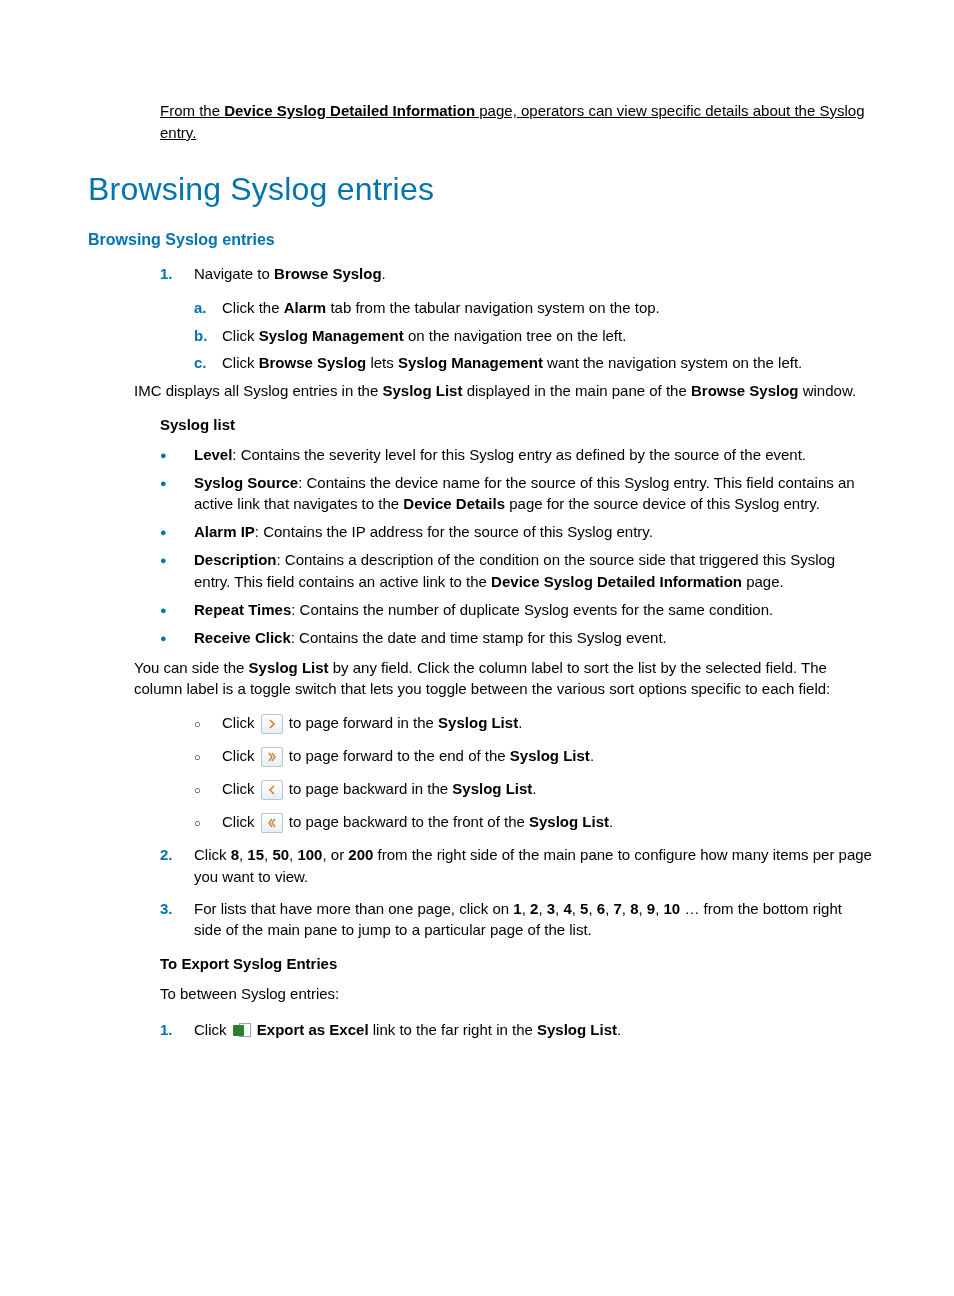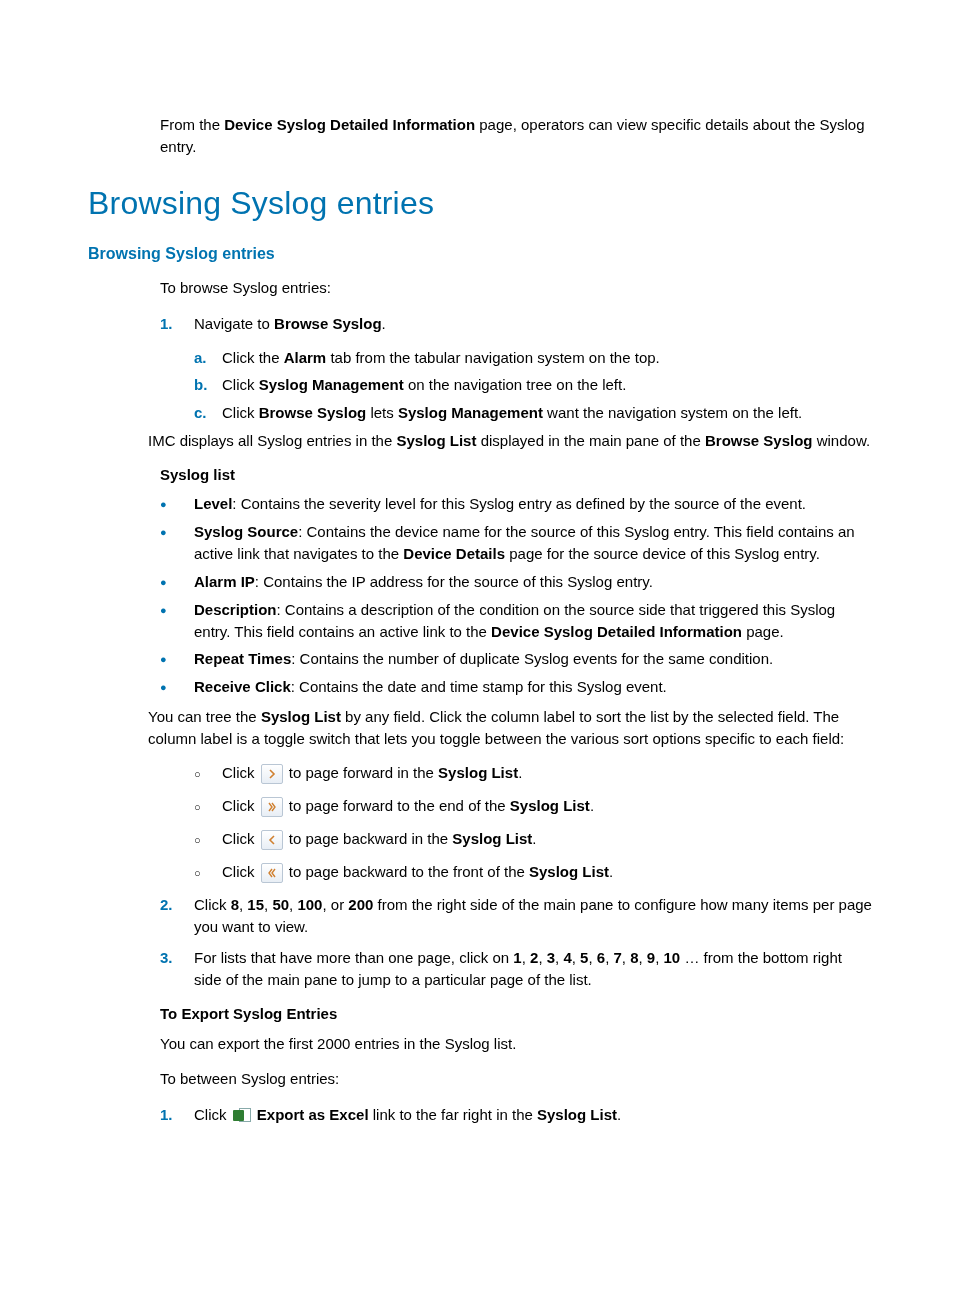--- a/index.html
+++ b/index.html
@@ -10,21 +10,22 @@
       color: #000;
       margin: 0;
       padding: 0;
       width: 954px;
       background: #fff;
     }
     .page {
       padding: 100px 82px 60px 88px;
     }
     .para {
-      margin: 14px 0 14px 72px;
+      margin: 0 0 14px 72px;
+      text-decoration: underline;
     }
     .para2 {
       margin: 0 0 14px 72px;
     }
     h1.sec-title {
       font-weight: 300;
       font-size: 32px;
       color: #0073b0;
       margin: 22px 0 14px 0;
       letter-spacing: 0.2px;
@@ -59,21 +60,21 @@
       display: flex;
       margin-bottom: 6px;
     }
     .ordered-sub .num {
       color: #0073b0;
       font-weight: bold;
       min-width: 28px;
     }
     .ordered-sub .txt { flex: 1; }
     .sub-para {
-      margin: 2px 0 12px 60px;
+      margin: 2px 0 12px 46px;
     }
     .bold-hdr {
       font-weight: bold;
       margin: 6px 0 8px 72px;
     }
     .bullets {
       margin: 0 0 8px 72px;
       padding: 0;
     }
     .bullets .li {
@@ -152,21 +153,20 @@
   <p class="para">
     <span>From the </span><b>Device Syslog Detailed Information</b><span> page, operators can view specific details about the Syslog entry.</span>
   </p>
 
 
   <h1 class="sec-title">Browsing Syslog entries</h1>
 
 
   <h2 class="sub-title">Browsing Syslog entries</h2>
 
-  <p class="para2">To browse Syslog entries:</p>
 
   <div class="ordered-main">
     <div class="li">
       <div class="num">1.</div>
       <div class="txt">
         <span>Navigate to </span><b>Browse Syslog</b><span>.</span>
       </div>
     </div>
   </div>
 
@@ -218,21 +218,21 @@
       <div class="dot">●</div>
       <div class="txt"><b>Repeat Times</b><span>: Contains the number of duplicate Syslog events for the same condition.</span></div>
     </div>
     <div class="li">
       <div class="dot">●</div>
       <div class="txt"><b>Receive Click</b><span>: Contains the date and time stamp for this Syslog event.</span></div>
     </div>
   </div>
 
   <p class="sub-para">
-    <span>You can tree the </span><b>Syslog List</b><span> by any field. Click the column label to sort the list by the selected field. The column label is a toggle switch that lets you toggle between the various sort options specific to each field:</span>
+    <span>You can side the </span><b>Syslog List</b><span> by any field. Click the column label to sort the list by the selected field. The column label is a toggle switch that lets you toggle between the various sort options specific to each field:</span>
   </p>
 
   <div class="bullets-sub">
     <div class="li">
       <div class="dot">○</div>
       <div class="txt">
         <span>Click </span>
         <span class="pager-btn"><svg viewBox="0 0 10 10">
               <path d="M3 1 L7 5 L3 9" stroke="#d08030" stroke-width="1.6" fill="none"></path>
             </svg></span>
@@ -281,21 +281,20 @@
     <div class="li" style="margin-top:10px">
       <div class="num">3.</div>
       <div class="txt">
         <span>For lists that have more than one page, click on </span><b>1</b><span>, </span><b>2</b><span>, </span><b>3</b><span>, </span><b>4</b><span>, </span><b>5</b><span>, </span><b>6</b><span>, </span><b>7</b><span>, </span><b>8</b><span>, </span><b>9</b><span>, </span><b>10</b><span> … from the bottom right side of the main pane to jump to a particular page of the list.</span>
       </div>
     </div>
   </div>
 
   <div class="bold-hdr">To Export Syslog Entries</div>
 
-  <p class="para2">You can export the first 2000 entries in the Syslog list.</p>
   <p class="para2">To between Syslog entries:</p>
 
   <div class="ordered-main">
     <div class="li">
       <div class="num">1.</div>
       <div class="txt">
         <span>Click </span>
         <span class="excel-icon"><span class="e2"></span><span class="e1"></span></span>
         <b>Export as Excel</b><span> link to the far right in the </span><b>Syslog List</b><span>.</span>
       </div>

